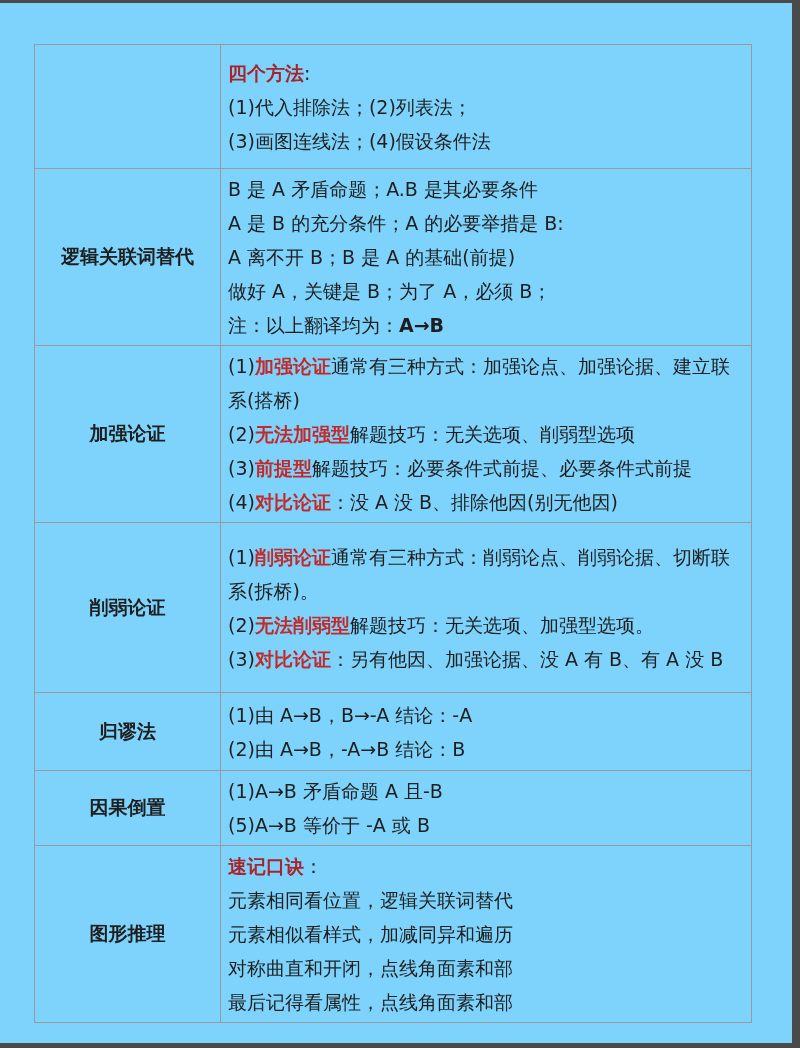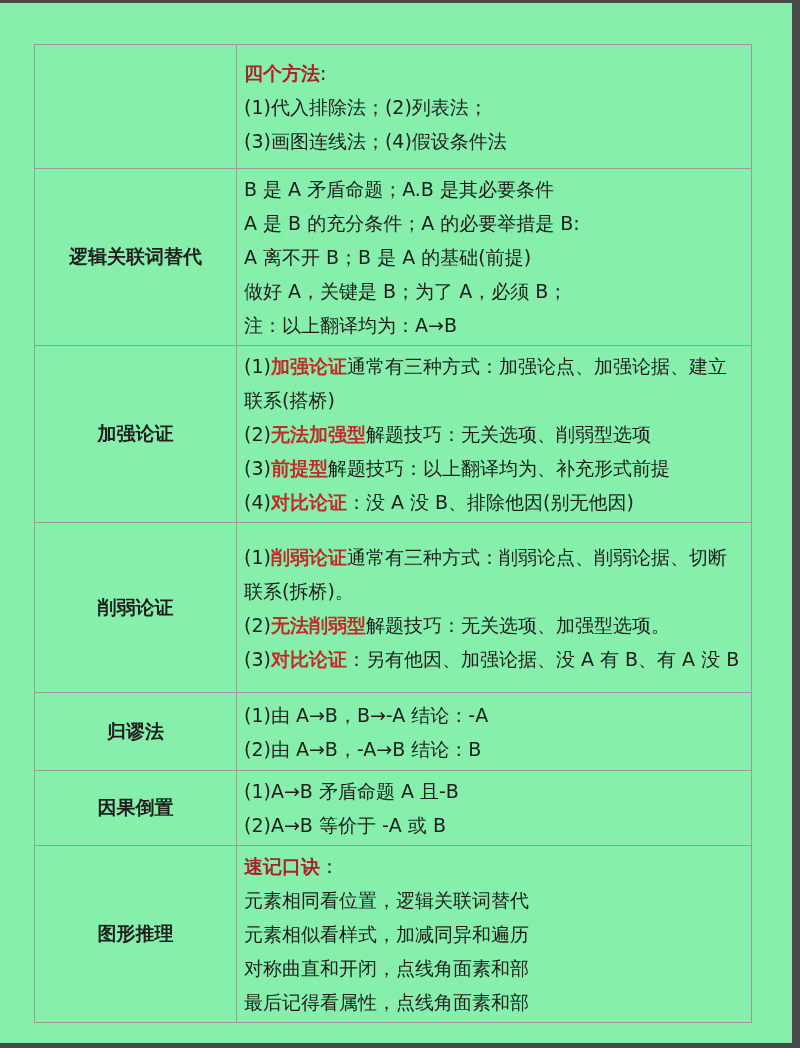--- a/index.html
+++ b/index.html
@@ -4,49 +4,49 @@
 <style>
   html, body { margin: 0; padding: 0; }
   body {
     width: 800px; height: 1048px; overflow: hidden;
     background: #4a4a4a;
     font-family: "DejaVu Sans", "Liberation Sans", sans-serif;
   }
   .page {
     position: absolute; left: 0; top: 3px;
     width: 792px; height: 1040px;
-    background: #86efac;
+    background: #7dd3fc;
   }
   table.sheet {
     position: absolute; left: 34px; top: 41px;
     width: 718px;
     border-collapse: collapse;
     color: #1e1e1e;
     font-size: 19px;
   }
   table.sheet td {
     border: 1.5px solid #9a9a9a;
     vertical-align: middle;
   }
   td.label {
     width: 177px;
     text-align: center;
     font-weight: bold;
     font-size: 19px;
-    padding: 0 12px;
+    padding: 0 4px;
   }
   td.content {
     padding: 3px 6px 3px 7px;
     line-height: 34px;
   }
   .line { display: block; white-space: nowrap; }
   .line.wrap { white-space: normal; }
   .hl { color: #c22a2a; font-weight: bold; }
   .hl-dark { color: #a8242a; font-weight: bold; }
-  .bold { font-weight: normal; }
+  .bold { font-weight: bold; }
 </style>
 </head>
 <body>
 
 <div class="page">
   <table class="sheet">
     <tbody id="sheet-body">
         <tr style="height: 124px;">
           <td class="label"></td>
           <td class="content">
@@ -63,21 +63,21 @@
             <span class="line"><span>A  离不开  B；B  是 A 的基础(前提)</span></span>
             <span class="line"><span>做好 A，关键是  B；为了  A，必须  B；</span></span>
             <span class="line"><span>注：以上翻译均为：</span><span class="bold">A→B</span></span>
           </td>
         </tr>
         <tr style="height: 172px;">
           <td class="label">加强论证</td>
           <td class="content">
             <span class="line wrap"><span>(1)</span><span class="hl">加强论证</span><span>通常有三种方式：加强论点、加强论据、建立联系(搭桥)</span></span>
             <span class="line"><span>(2)</span><span class="hl">无法加强型</span><span>解题技巧：无关选项、削弱型选项</span></span>
-            <span class="line"><span>(3)</span><span class="hl">前提型</span><span>解题技巧：以上翻译均为、补充形式前提</span></span>
+            <span class="line"><span>(3)</span><span class="hl">前提型</span><span>解题技巧：必要条件式前提、必要条件式前提</span></span>
             <span class="line"><span>(4)</span><span class="hl">对比论证</span><span>：没 A 没 B、排除他因(别无他因)</span></span>
           </td>
         </tr>
         <tr style="height: 170px;">
           <td class="label">削弱论证</td>
           <td class="content">
             <span class="line wrap"><span>(1)</span><span class="hl">削弱论证</span><span>通常有三种方式：削弱论点、削弱论据、切断联系(拆桥)。</span></span>
             <span class="line"><span>(2)</span><span class="hl">无法削弱型</span><span>解题技巧：无关选项、加强型选项。</span></span>
             <span class="line wrap"><span>(3)</span><span class="hl">对比论证</span><span>：另有他因、加强论据、没 A 有 B、有 A 没 B</span></span>
           </td>
@@ -86,21 +86,21 @@
           <td class="label">归谬法</td>
           <td class="content">
             <span class="line"><span>(1)由 A→B，B→-A  结论：-A</span></span>
             <span class="line"><span>(2)由 A→B，-A→B  结论：B</span></span>
           </td>
         </tr>
         <tr style="height: 68px;">
           <td class="label">因果倒置</td>
           <td class="content">
             <span class="line"><span>(1)A→B  矛盾命题  A 且-B</span></span>
-            <span class="line"><span>(2)A→B 等价于  -A 或 B</span></span>
+            <span class="line"><span>(5)A→B 等价于  -A 或 B</span></span>
           </td>
         </tr>
         <tr style="height: 166px;">
           <td class="label">图形推理</td>
           <td class="content">
             <span class="line"><span class="hl-dark">速记口诀</span><span>：</span></span>
             <span class="line"><span>元素相同看位置，逻辑关联词替代</span></span>
             <span class="line"><span>元素相似看样式，加减同异和遍历</span></span>
             <span class="line"><span>对称曲直和开闭，点线角面素和部</span></span>
             <span class="line"><span>最后记得看属性，点线角面素和部</span></span>

